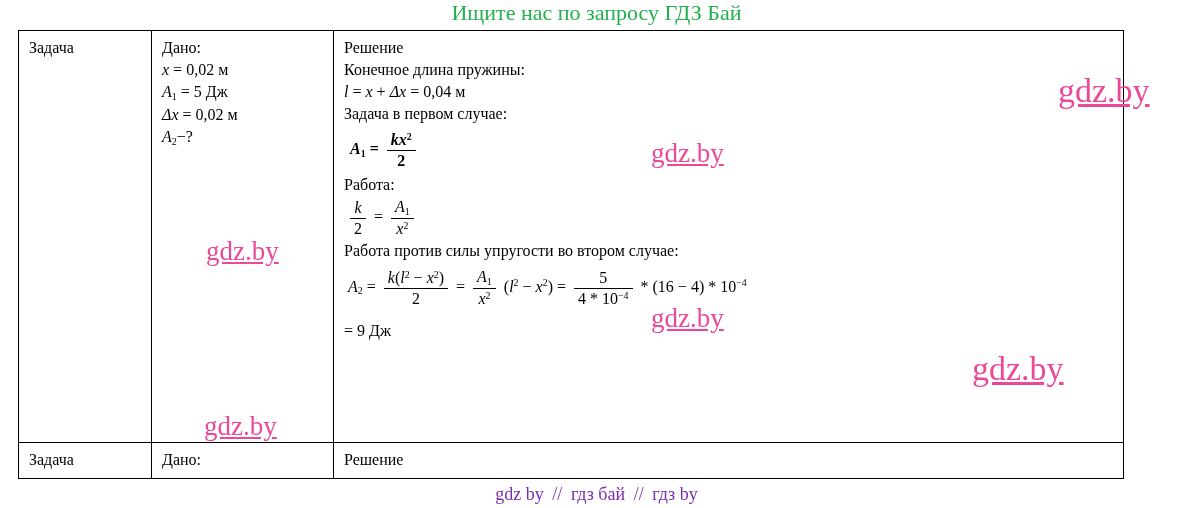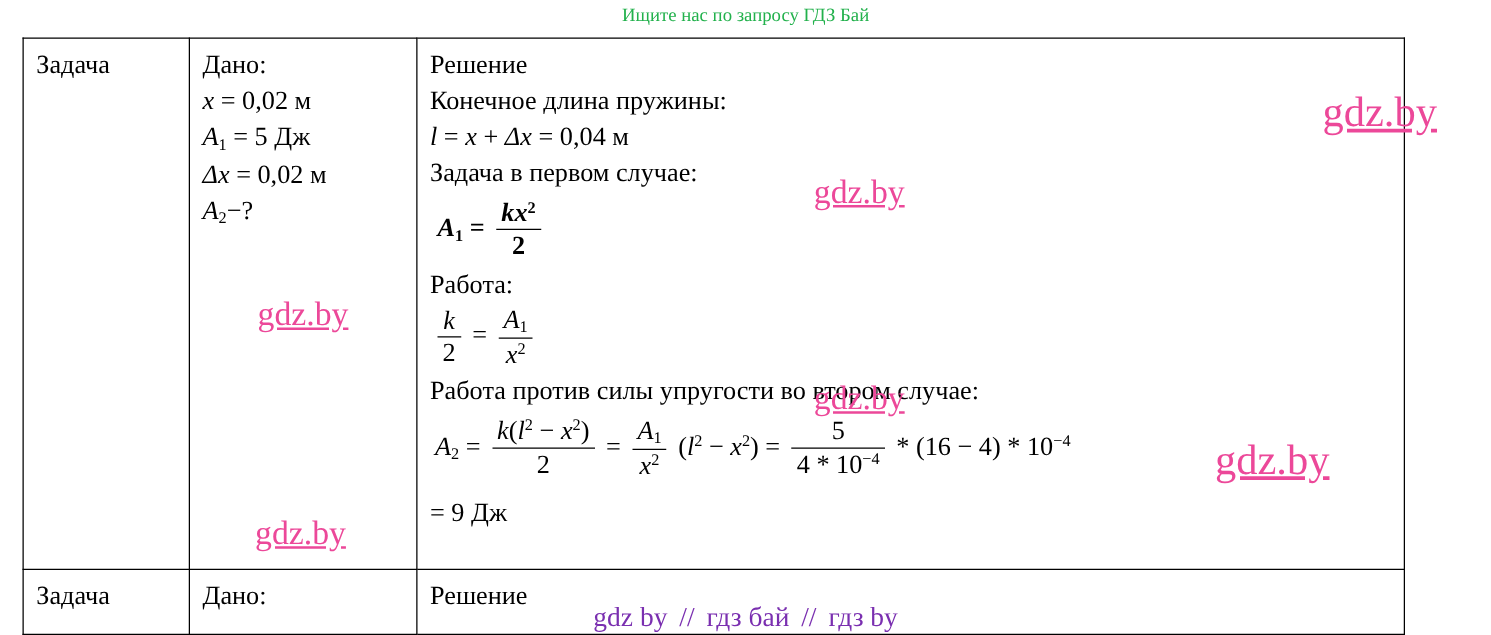--- a/index.html
+++ b/index.html
@@ -17,34 +17,34 @@
   }
   .top-banner {
     position: absolute;
     top: 0;
     left: 0;
     width: 1193px;
     height: 26px;
     text-align: center;
     color: #22b14c;
     font-family: "Liberation Serif", serif;
-    font-size: 15px;
+    font-size: 22px;
     line-height: 26px;
     white-space: nowrap;
   }
   .bottom-banner {
     position: absolute;
     bottom: 2px;
     left: 0;
     width: 1193px;
     height: 24px;
     text-align: center;
     color: #7a2fb0;
     font-family: "Liberation Serif", serif;
-    font-size: 22px;
+    font-size: 18px;
     line-height: 24px;
     white-space: nowrap;
   }
   .bottom-banner .sep {
     color: #7a2fb0;
     padding: 0 4px;
   }
   .sheet {
     position: absolute;
     top: 30px;
@@ -53,22 +53,22 @@
     height: 437px;
   }
   table.main {
     border-collapse: collapse;
     width: 1105px;
     table-layout: fixed;
   }
   table.main td {
     border: 1px solid #000000;
     vertical-align: top;
-    padding: 6px 8px 16px 10px;
-    font-size: 21px;
+    padding: 6px 8px 3px 10px;
+    font-size: 16px;
     line-height: 1.38;
   }
   col.c1 { width: 133px; }
   col.c2 { width: 182px; }
   col.c3 { width: 790px; }
 
   .row1 td { height: 402px; }
   .row2 td { height: 26px; overflow: hidden; }
 
   .line { white-space: nowrap; }

